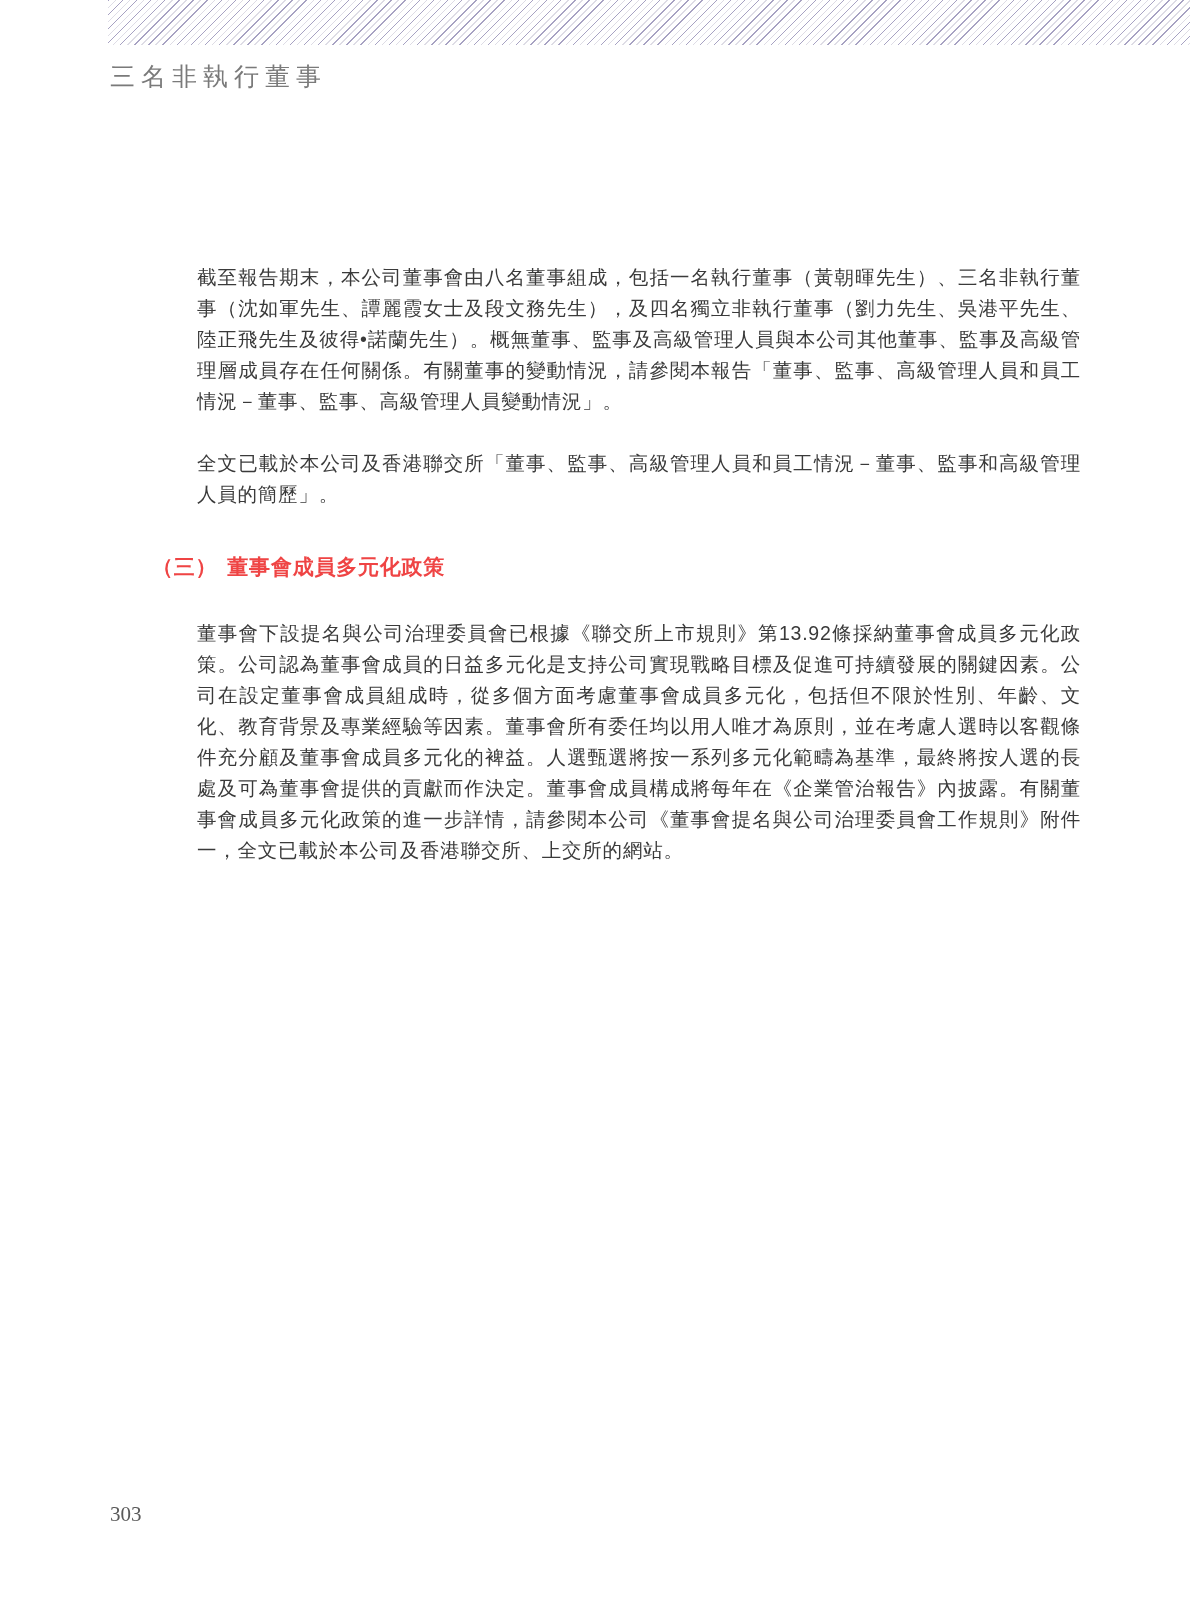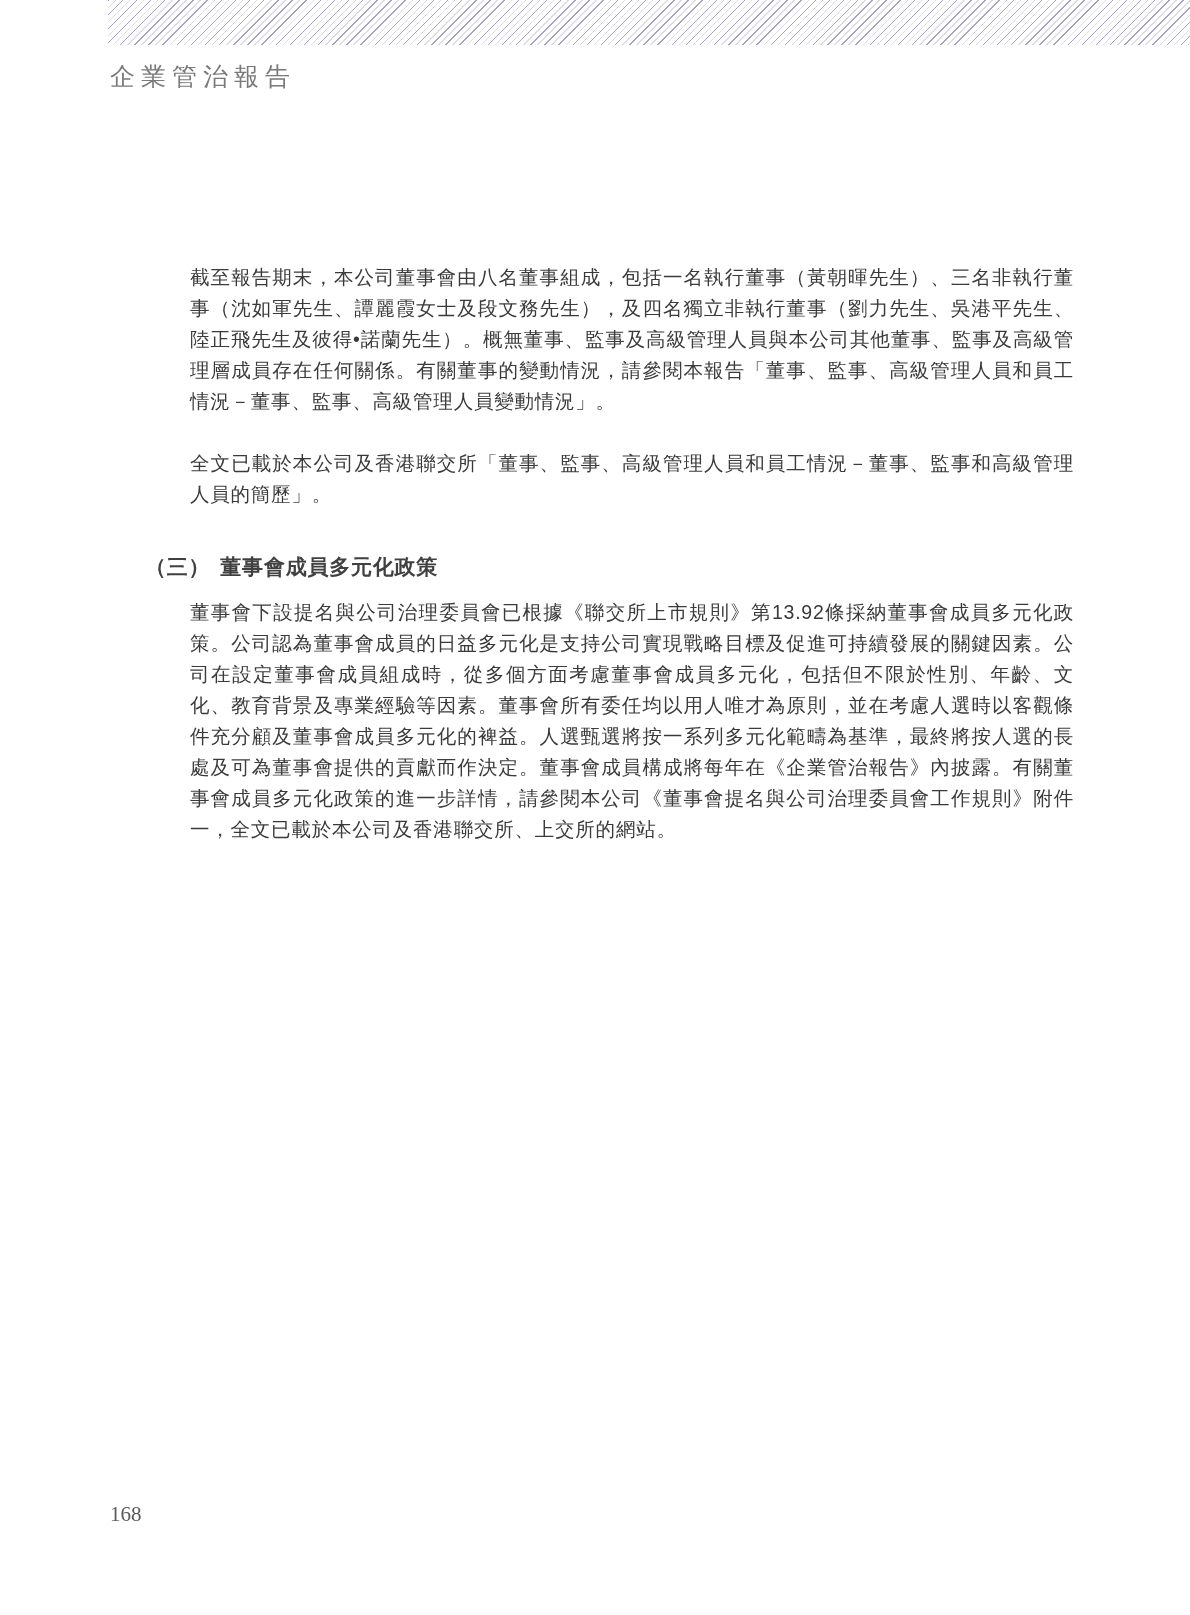--- a/index.html
+++ b/index.html
@@ -30,38 +30,38 @@
     position: absolute;
     left: 110px;
     top: 60px;
     font-family: "Liberation Serif", "DejaVu Serif", serif;
     font-size: 25px;
     letter-spacing: 6px;
     color: #7a7a7a;
   }
   .content {
     position: absolute;
-    left: 190px;
+    left: 197px;
     top: 262px;
     width: 884px;
     color: #3a3a3a;
     font-size: 19.5px;
     line-height: 31px;
     text-align: justify;
     text-justify: inter-ideograph;
     letter-spacing: 0.04em;
   }
   .content p {
     margin: 0 0 31px 0;
   }
   .section-heading {
-    margin: 40px 0 13px -45px;
+    margin: 40px 0 34px -45px;
     font-size: 21px;
     font-weight: 700;
-    color: #404040;
+    color: #ef4444;
     line-height: 34px;
     text-align: left;
   }
   .section-heading .section-number {
     margin-right: 10px;
   }
   .page-number {
     position: absolute;
     left: 110px;
     top: 1502px;
@@ -70,33 +70,33 @@
     color: #5a5a5a;
   }
 </style>
 </head>
 <body>
 
 <div class="page">
 
   <div class="hatch-banner"></div>
 
-  <div class="doc-title">企業管治報告</div>
+  <div class="doc-title">三名非執行董事</div>
 
   <div class="content">
 
     <p>截至報告期末，本公司董事會由八名董事組成，包括一名執行董事（黃朝暉先生）、三名非執行董事（沈如軍先生、譚麗霞女士及段文務先生），及四名獨立非執行董事（劉力先生、吳港平先生、陸正飛先生及彼得•諾蘭先生）。概無董事、監事及高級管理人員與本公司其他董事、監事及高級管理層成員存在任何關係。有關董事的變動情況，請參閱本報告「董事、監事、高級管理人員和員工情況－董事、監事、高級管理人員變動情況」。</p>
 
 
     <p>全文已載於本公司及香港聯交所「董事、監事、高級管理人員和員工情況－董事、監事和高級管理人員的簡歷」。</p>
 
     <div class="section-heading">
       <span class="section-number">（三）</span><span>董事會成員多元化政策</span>
     </div>
 
     <p>董事會下設提名與公司治理委員會已根據《聯交所上市規則》第13.92條採納董事會成員多元化政策。公司認為董事會成員的日益多元化是支持公司實現戰略目標及促進可持續發展的關鍵因素。公司在設定董事會成員組成時，從多個方面考慮董事會成員多元化，包括但不限於性別、年齡、文化、教育背景及專業經驗等因素。董事會所有委任均以用人唯才為原則，並在考慮人選時以客觀條件充分顧及董事會成員多元化的裨益。人選甄選將按一系列多元化範疇為基準，最終將按人選的長處及可為董事會提供的貢獻而作決定。董事會成員構成將每年在《企業管治報告》內披露。有關董事會成員多元化政策的進一步詳情，請參閱本公司《董事會提名與公司治理委員會工作規則》附件一，全文已載於本公司及香港聯交所、上交所的網站。</p>
 
 
   </div>
 
-  <div class="page-number">168</div>
+  <div class="page-number">303</div>
 
 </div>
 
 </body></html>

